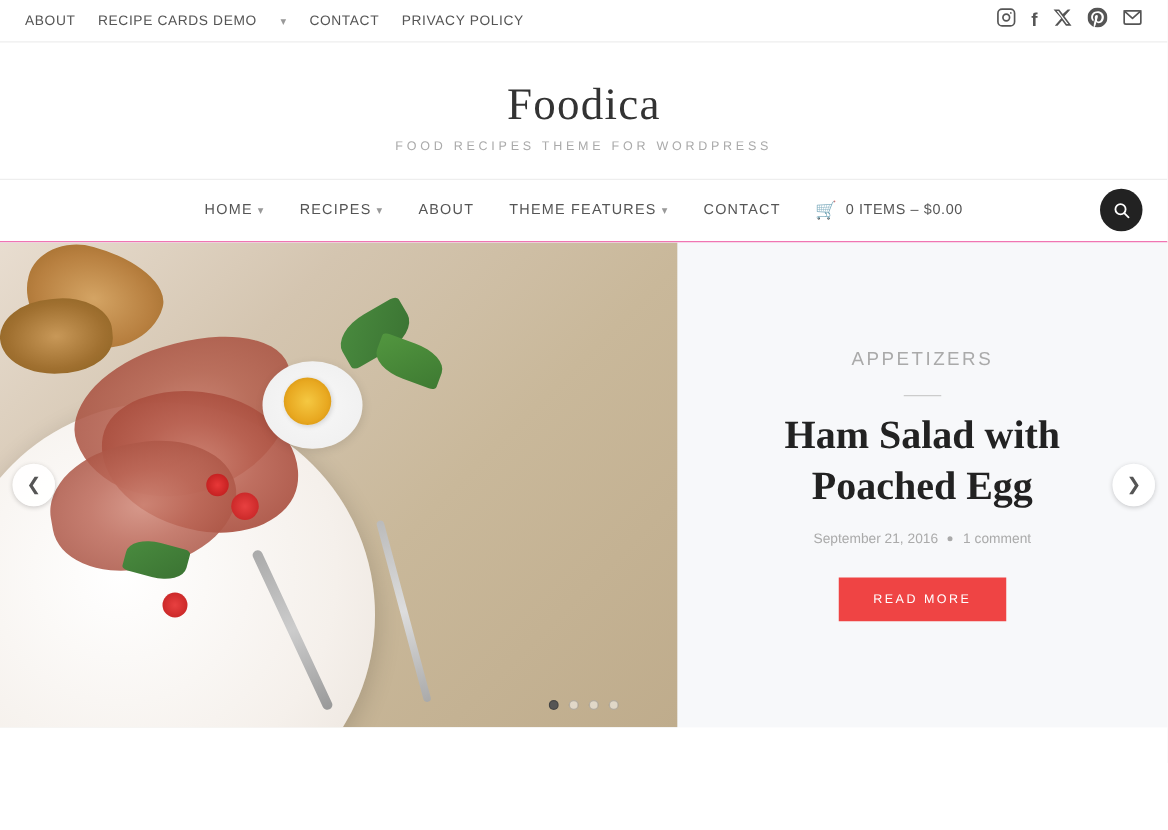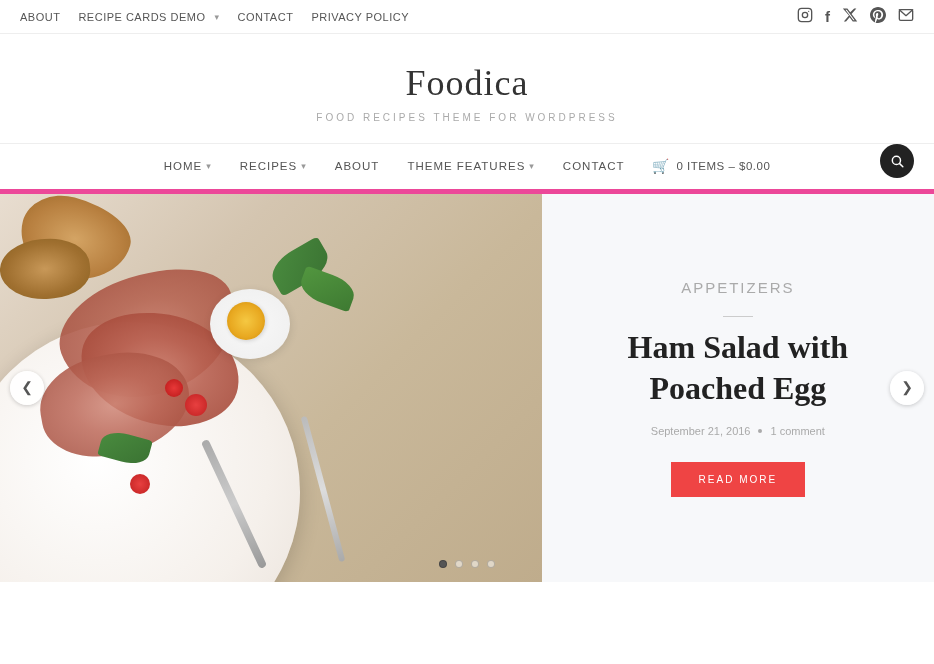--- a/index.html
+++ b/index.html
@@ -58,21 +58,22 @@
       letter-spacing: 3px;
       color: #aaa;
       margin-top: 8px;
       text-transform: uppercase;
     }
 
     
     .main-nav {
       display: flex;
       justify-content: center;
-      border-bottom: 5px solid #ec4899;
+      align-items: center;
+      border-bottom: 1px solid #ec4899;
       padding: 0 20px;
       height: 50px;
       position: relative;
     }
     .main-nav-items {
       display: flex;
       align-items: center;
       gap: 0;
     }
     .nav-item {
@@ -424,21 +425,21 @@
       font-family: 'Palatino Linotype', 'Book Antiqua', Palatino, serif;
       font-weight: 400;
     }
   </style>
 </head>
 <body>
 
 <div class="top-bar">
   <nav class="top-nav">
     <a class="top-nav-item">ABOUT</a>
-    <a class="top-nav-item" style="display:flex;align-items:center;gap:9px;">
+    <a class="top-nav-item" style="display:flex;align-items:center;gap:19px;">
       <span>RECIPE CARDS DEMO</span>
       <span style="font-size:9px;color:#999;">▾</span>
     </a>
     <a class="top-nav-item">CONTACT</a>
     <a class="top-nav-item">PRIVACY POLICY</a>
   </nav>
   <div class="top-social">
     <span style="font-size:15px;cursor:pointer;color:#555;">
       <svg width="16" height="16" viewBox="0 0 24 24" fill="none" stroke="#555" stroke-width="2" stroke-linecap="round" stroke-linejoin="round">
           <rect x="2" y="2" width="20" height="20" rx="5" ry="5"></rect>

